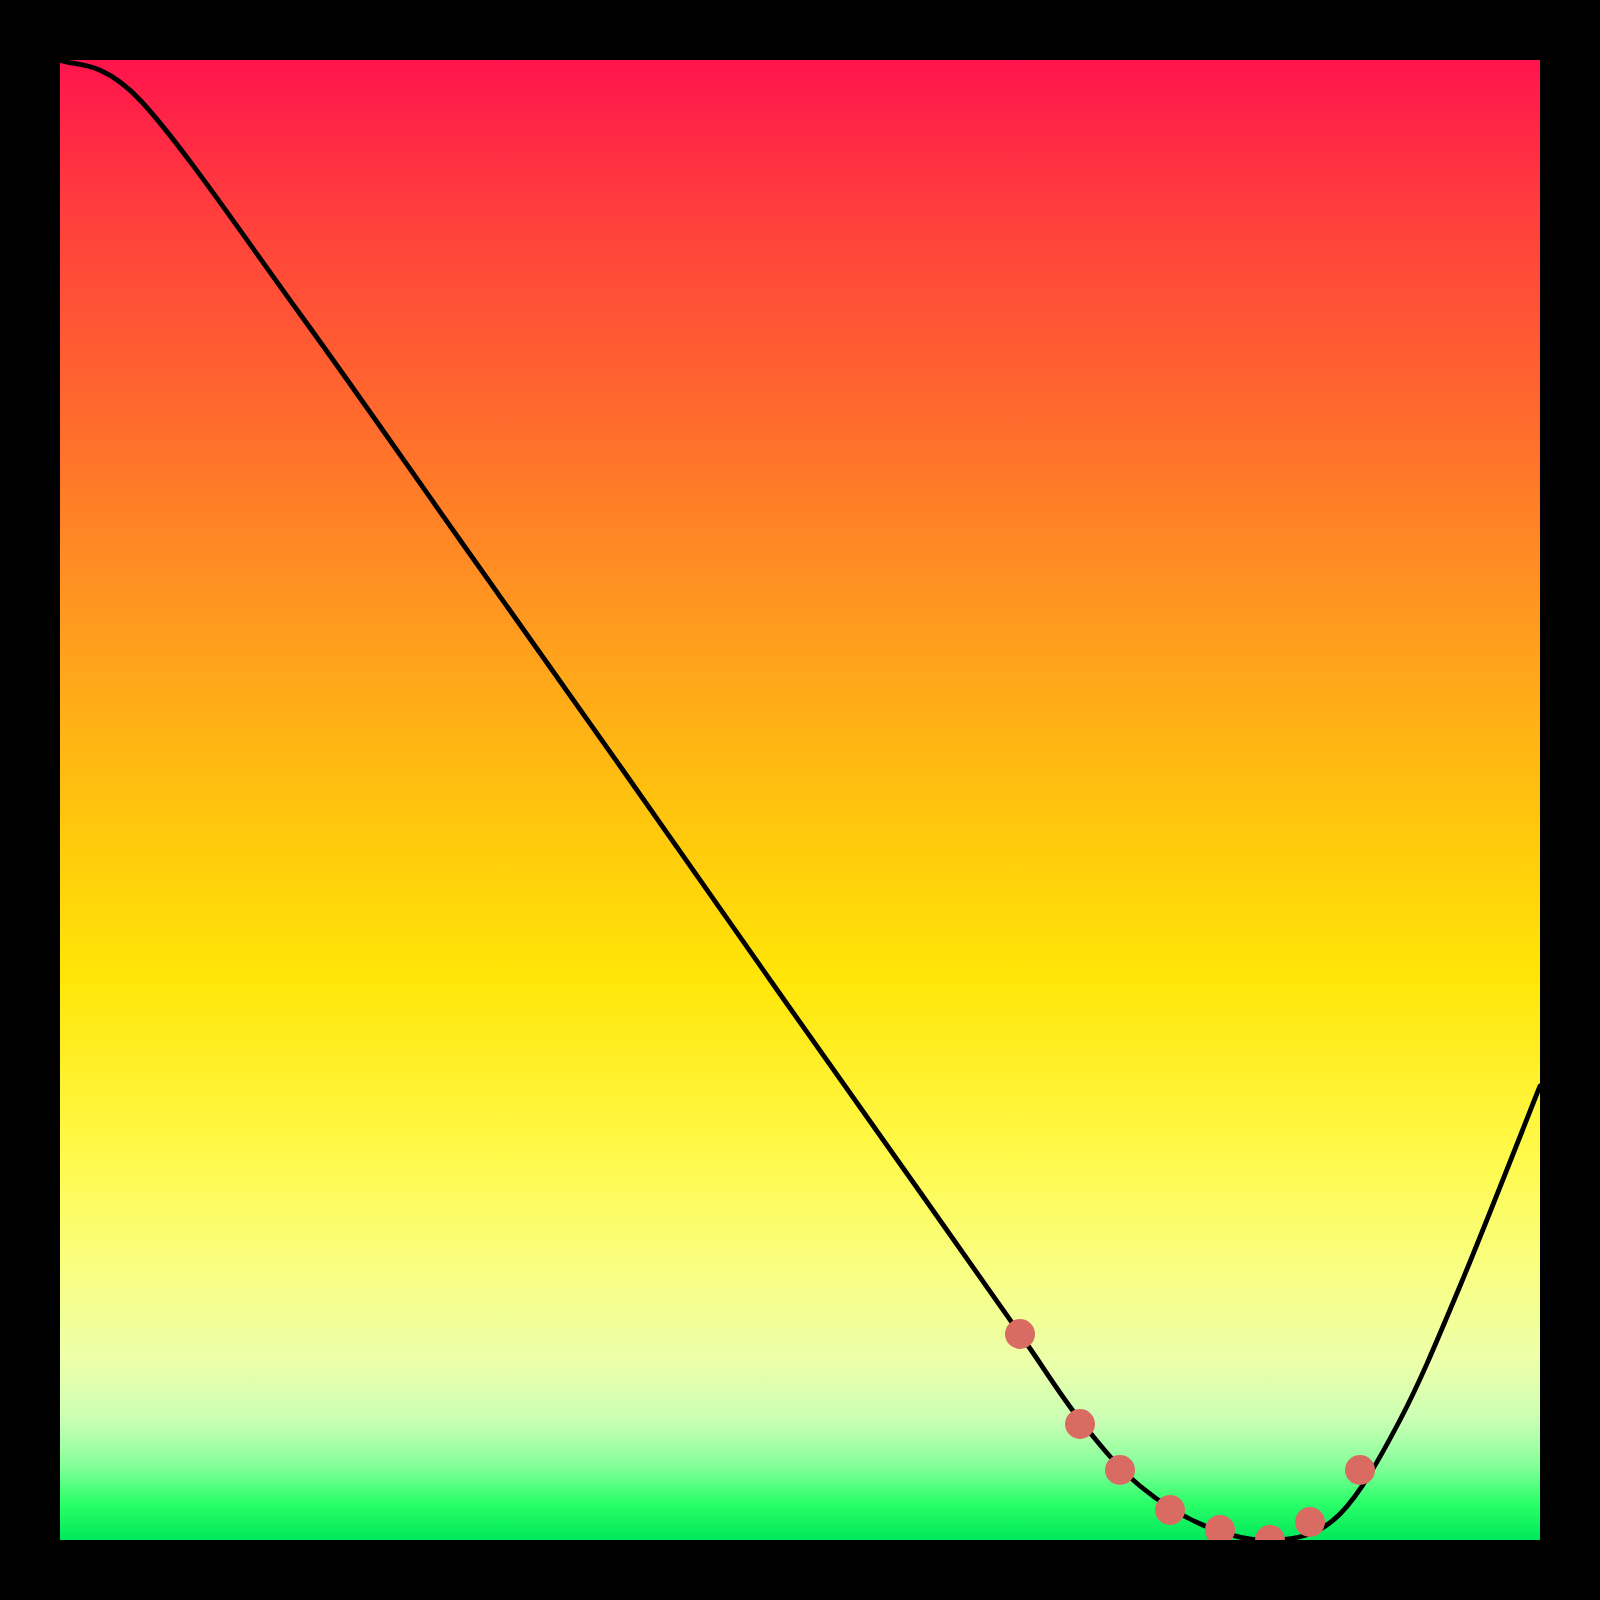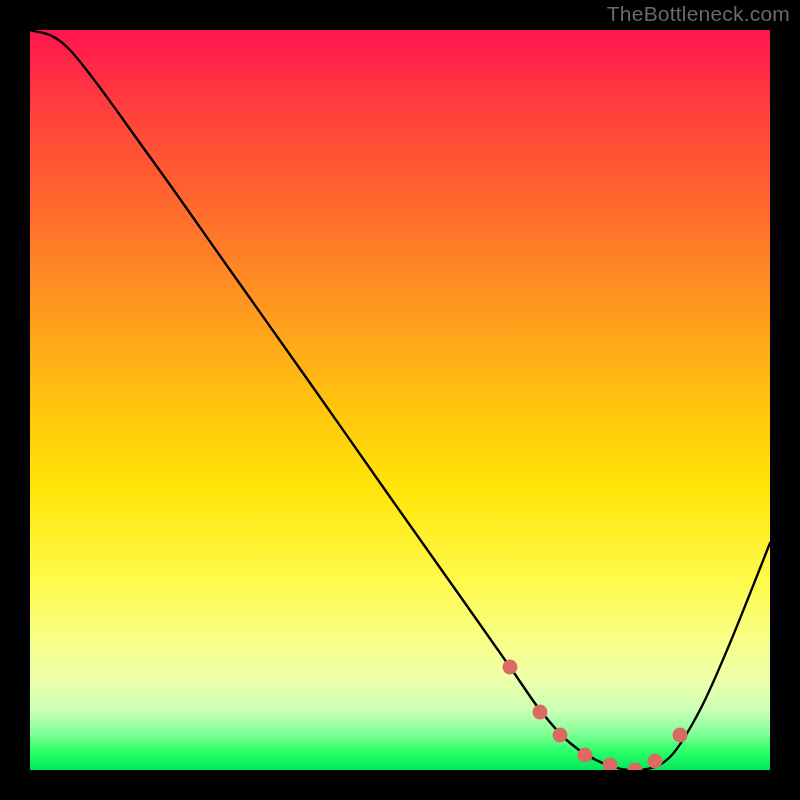--- a/index.html
+++ b/index.html
@@ -64,21 +64,20 @@
     left: 0;
     top: 0;
     width: 100%;
     height: 100%;
   }
 </style>
 </head>
 <body>
 
 <div class="frame">
-  <div class="watermark">TheBottleneck.com</div>
 
   <div class="plot-area">
     <div class="gradient"></div>
     <svg class="curve" viewBox="0 0 740 740" preserveAspectRatio="none">
       <path id="curve-path" fill="none" stroke="#000000" stroke-width="2.4" stroke-linecap="round" d="M 0 0 C 6.666666666666667 3.3333333333333335, 20 -1.1666666666666679, 40 20 C 60 41.16666666666667, 93.33333333333333 90.33333333333334, 120 127 C 146.66666666666666 163.66666666666666, 173.33333333333334 202.33333333333334, 200 240 C 226.66666666666666 277.6666666666667, 253.33333333333334 315.1666666666667, 280 353 C 306.6666666666667 390.8333333333333, 335 431.5, 360 467 C 385 502.5, 410 537.6666666666666, 430 566 C 450 594.3333333333334, 466.6666666666667 618, 480 637 C 493.3333333333333 656, 500 667.3333333333334, 510 680 C 520 692.6666666666666, 529.1666666666666 704, 540 713 C 550.8333333333334 722, 563.3333333333334 729.5, 575 734 C 586.6666666666666 738.5, 599.1666666666666 741.1666666666666, 610 740 C 620.8333333333334 738.8333333333334, 630 737, 640 727 C 650 717, 660 699, 670 680 C 680 661, 688.3333333333334 640.8333333333334, 700 613 C 711.6666666666666 585.1666666666666, 733.3333333333334 529.6666666666666, 740 513"></path>
       <g id="markers">
           <circle cx="480" cy="637" r="7.5" fill="#d96b63"></circle>
           <circle cx="510" cy="682" r="7.5" fill="#d96b63"></circle>
           <circle cx="530" cy="705" r="7.5" fill="#d96b63"></circle>
           <circle cx="555" cy="725" r="7.5" fill="#d96b63"></circle>

